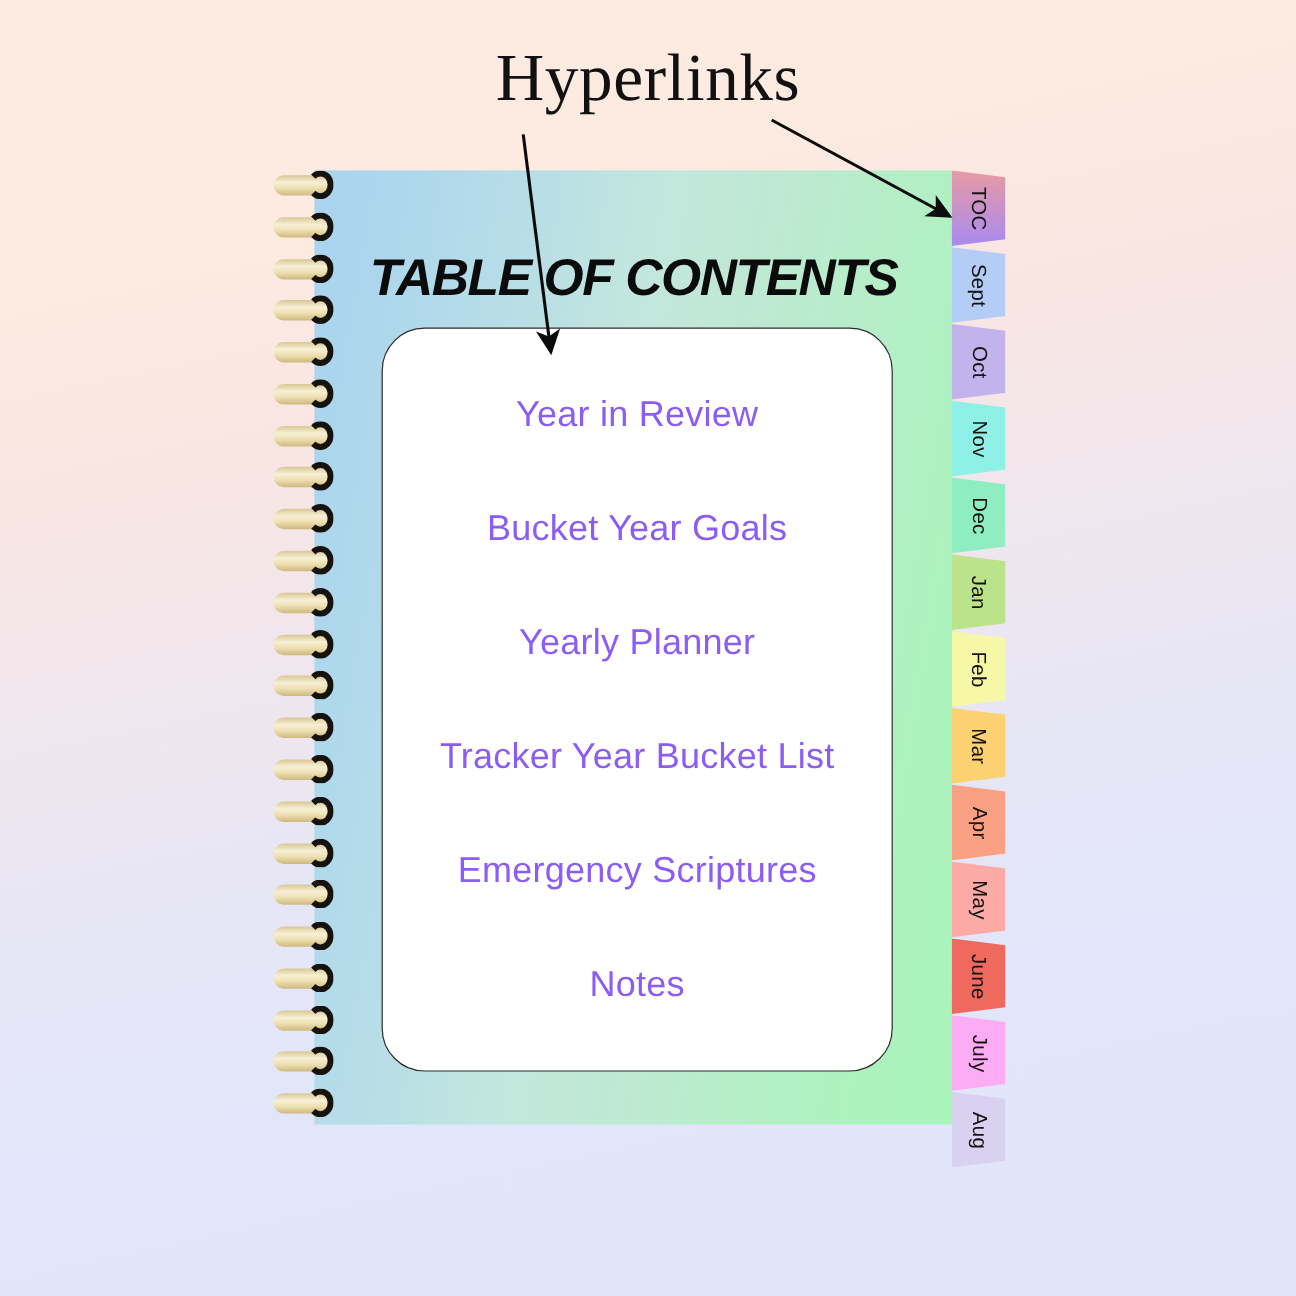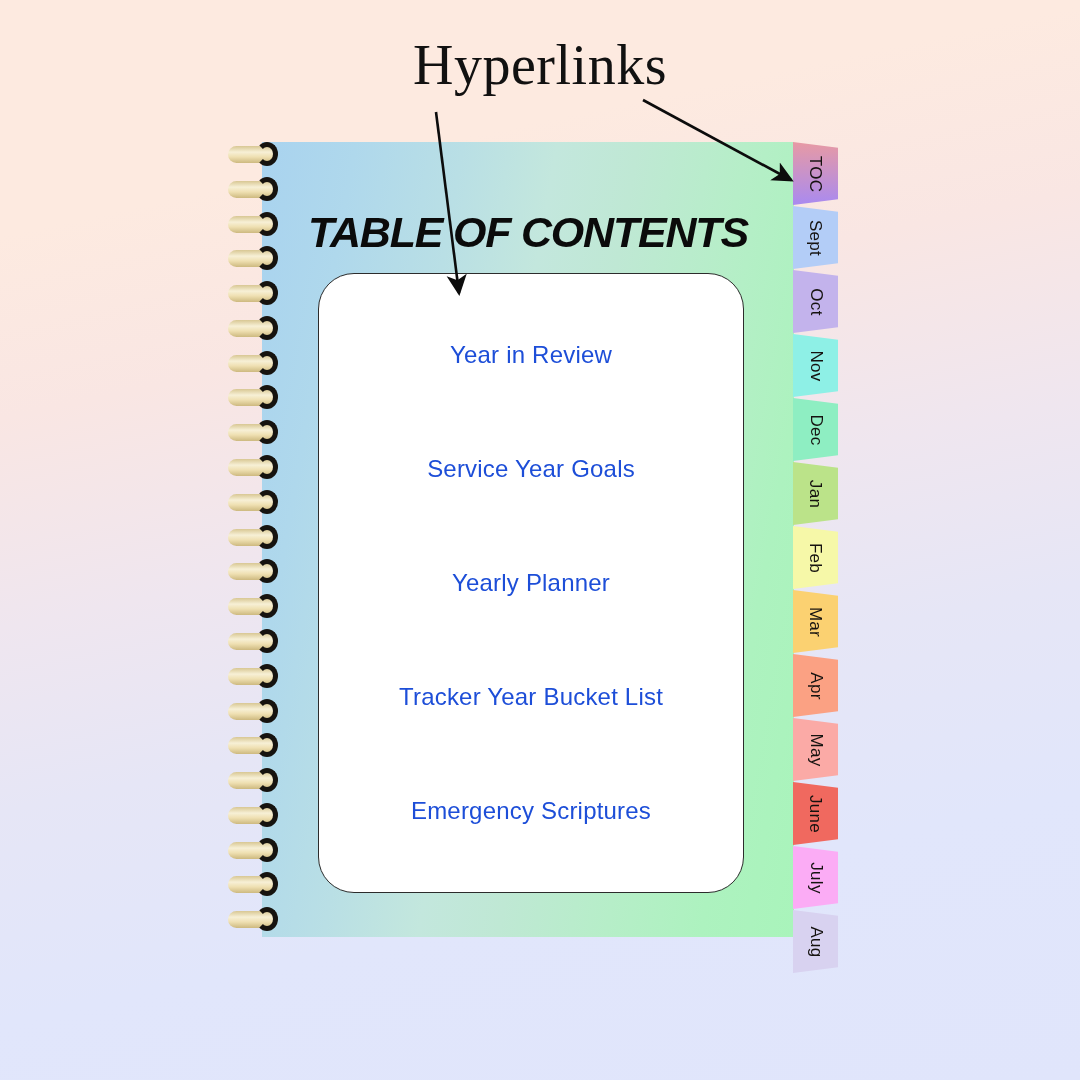--- a/index.html
+++ b/index.html
@@ -136,24 +136,24 @@
     display: flex;
     flex-direction: column;
     justify-content: space-around;
     align-items: center;
     padding: 24px 10px;
   }
   .toc-item {
     width: 100%;
     text-align: center;
     font-family: "Liberation Sans", sans-serif;
-    font-size: 24px;
+    font-size: 30px;
     font-weight: 400;
     letter-spacing: 0.2px;
-    color: #1d4ed8;
+    color: #8b5cf6;
     white-space: nowrap;
   }
 
   
   #tabs {
     position: absolute;
     left: 793px;
     top: 142px;
     width: 56px;
     height: 795px;
@@ -185,24 +185,25 @@
 
   <div id="annotation-title">Hyperlinks</div>
 
   <div id="notebook">
     <div id="page"></div>
 
     <div id="toc-heading">TABLE OF CONTENTS</div>
 
     <div id="toc-card">
       <div class="toc-item">Year in Review</div>
-      <div class="toc-item">Service Year Goals</div>
+      <div class="toc-item">Bucket Year Goals</div>
       <div class="toc-item">Yearly Planner</div>
       <div class="toc-item">Tracker Year Bucket List</div>
       <div class="toc-item">Emergency Scriptures</div>
+      <div class="toc-item">Notes</div>
     </div>
   </div>
 
   <div id="tabs">
       <div class="tab" style="top: 0px; height: 63px; background: linear-gradient(rgb(231, 154, 164) 0%, rgb(169, 138, 240) 100%);">
         <span class="tab-label">TOC</span>
       </div>
       <div class="tab" style="top: 64px; height: 63px; background: rgb(179, 205, 247);">
         <span class="tab-label">Sept</span>
       </div>

